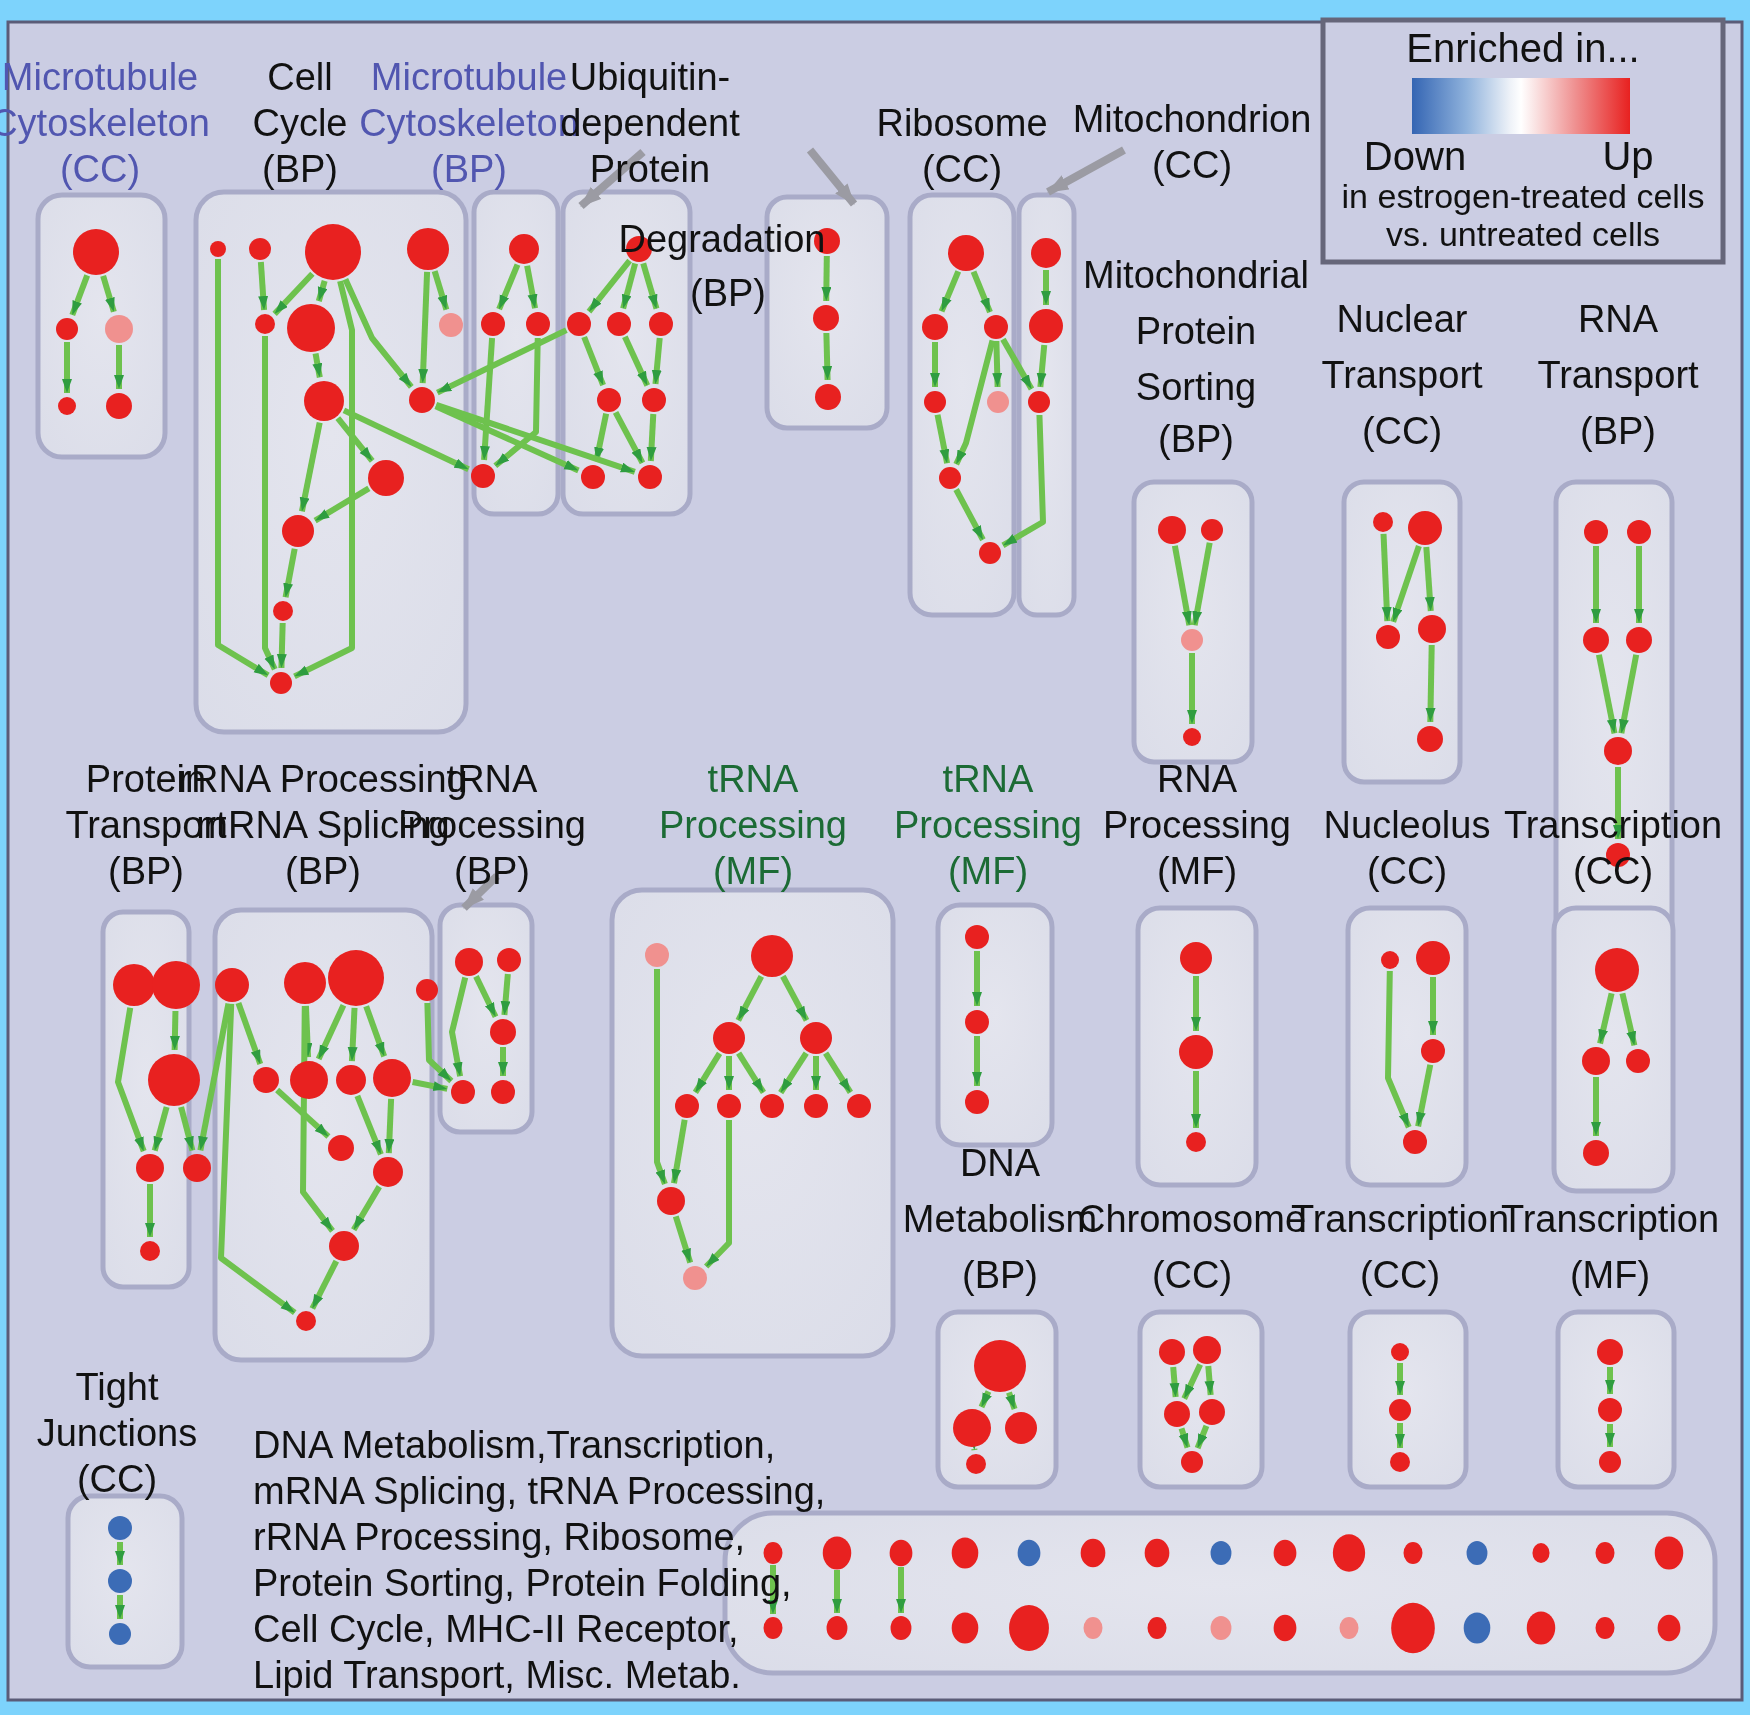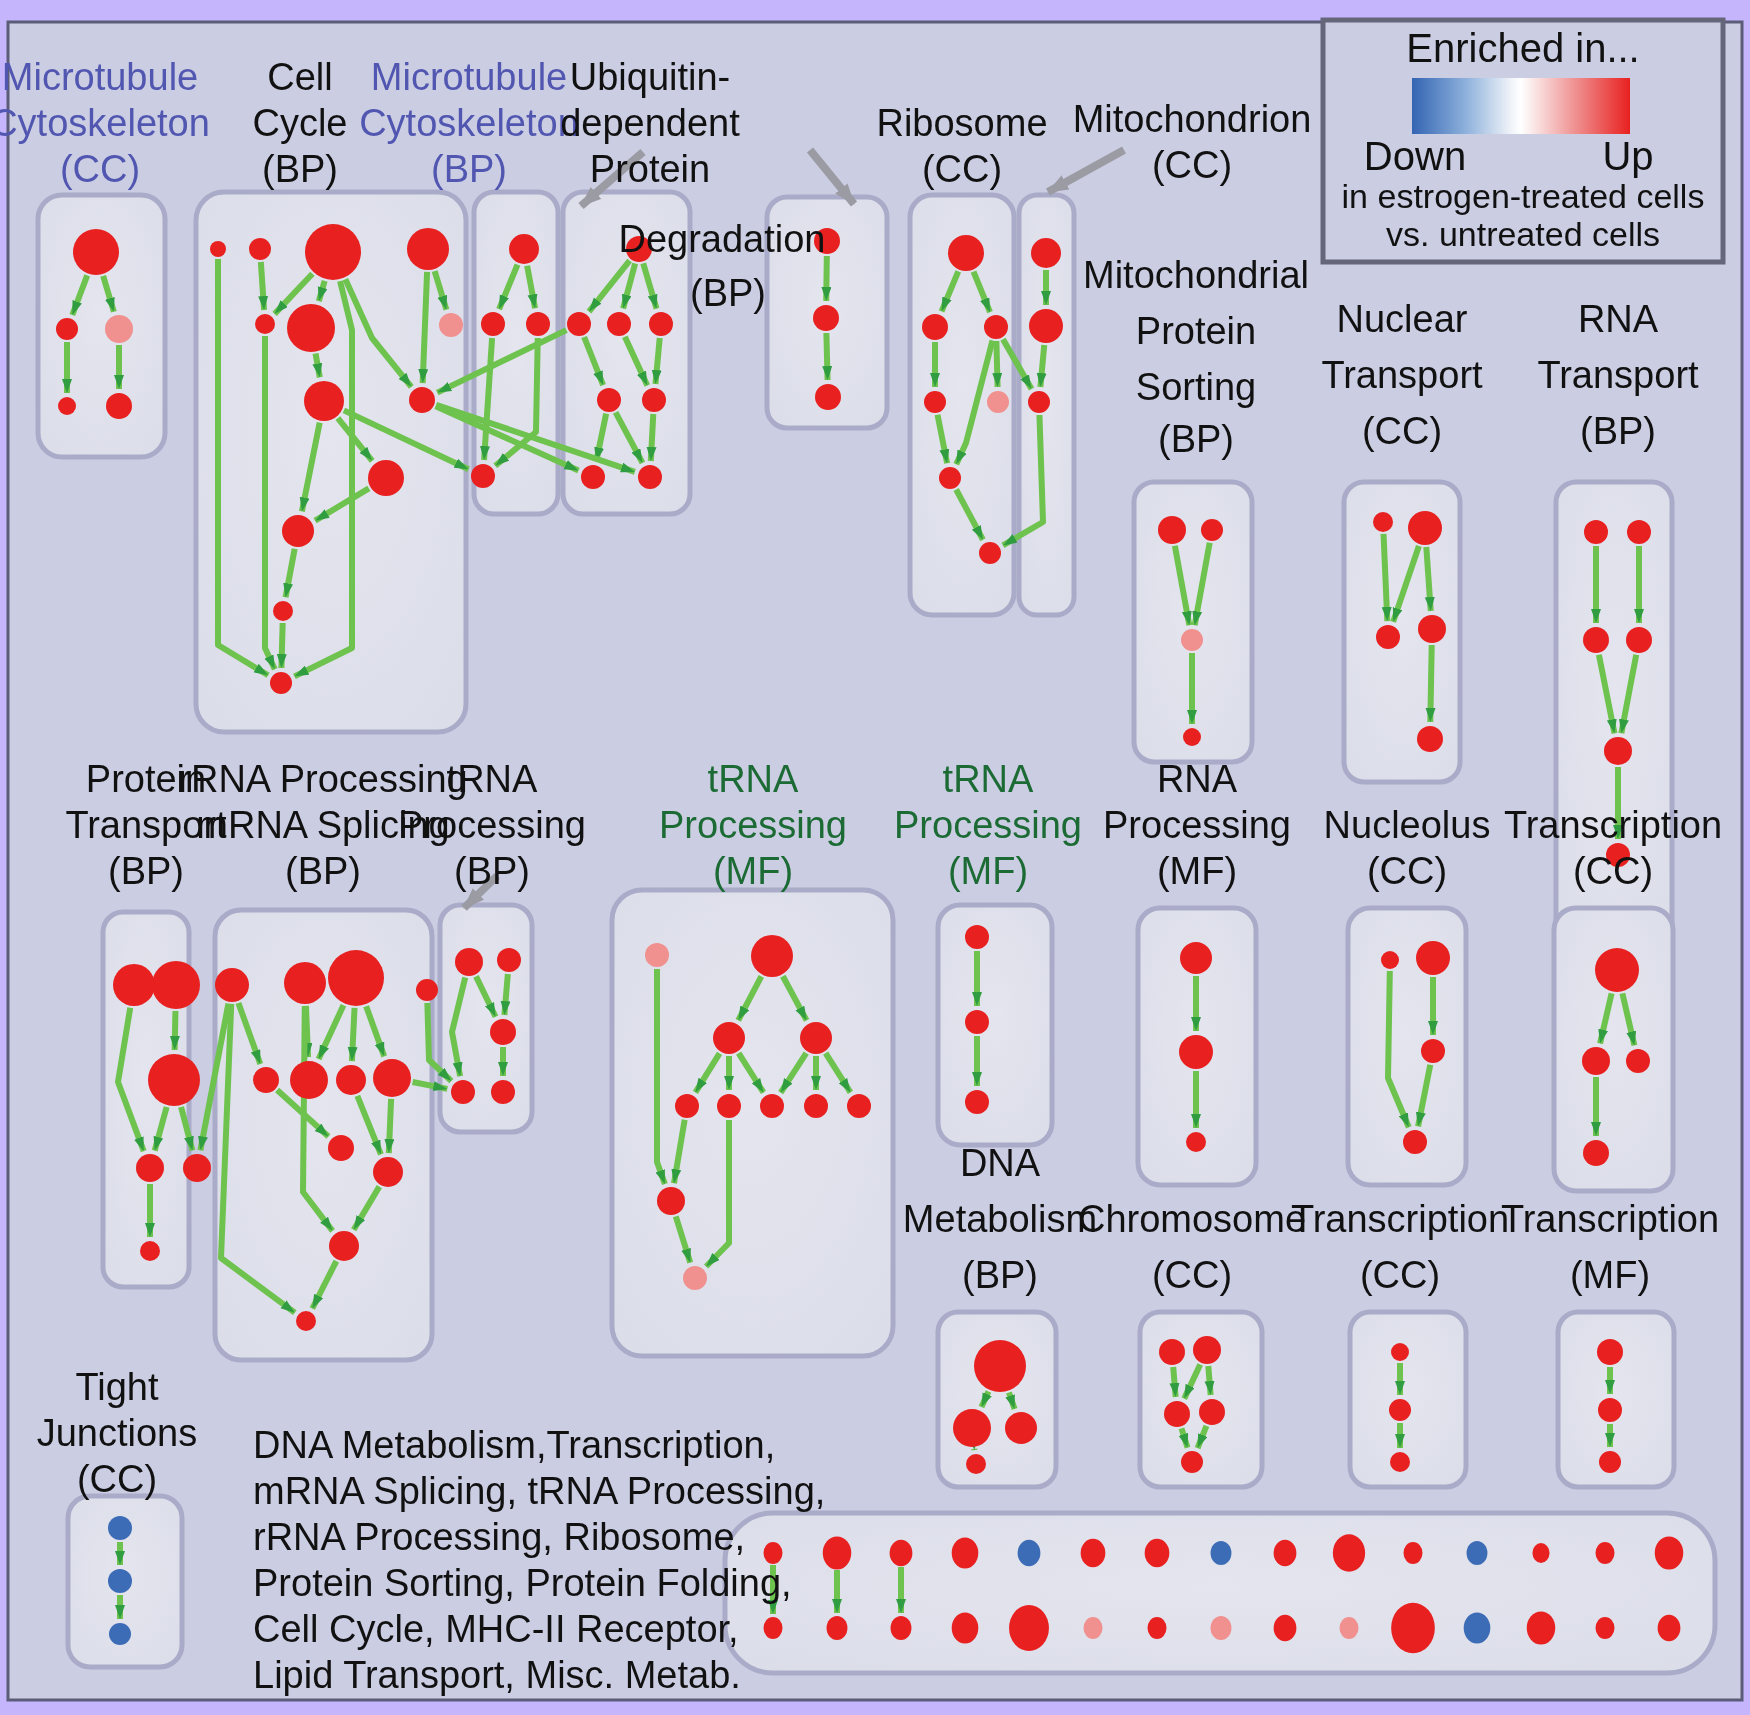--- a/index.html
+++ b/index.html
@@ -1,19 +1,19 @@
 <!DOCTYPE html>
 <html><head>
 <meta charset="utf-8">
 <style>
   html,body { margin:0; padding:0; background:#ffffff; }
   .fig-wrap {
     position:relative;
     width:1750px; height:1715px;
-    background:#c4b5fd;
+    background:#7dd3fc;
     font-family:"Liberation Sans", sans-serif;
   }
   svg { position:absolute; left:0; top:0; }
   text { font-family:"Liberation Sans", sans-serif; }
 </style>
 </head>
 <body>
 
 <div class="fig-wrap">
   <svg id="figure" width="1750" height="1715" viewBox="0 0 1750 1715">

